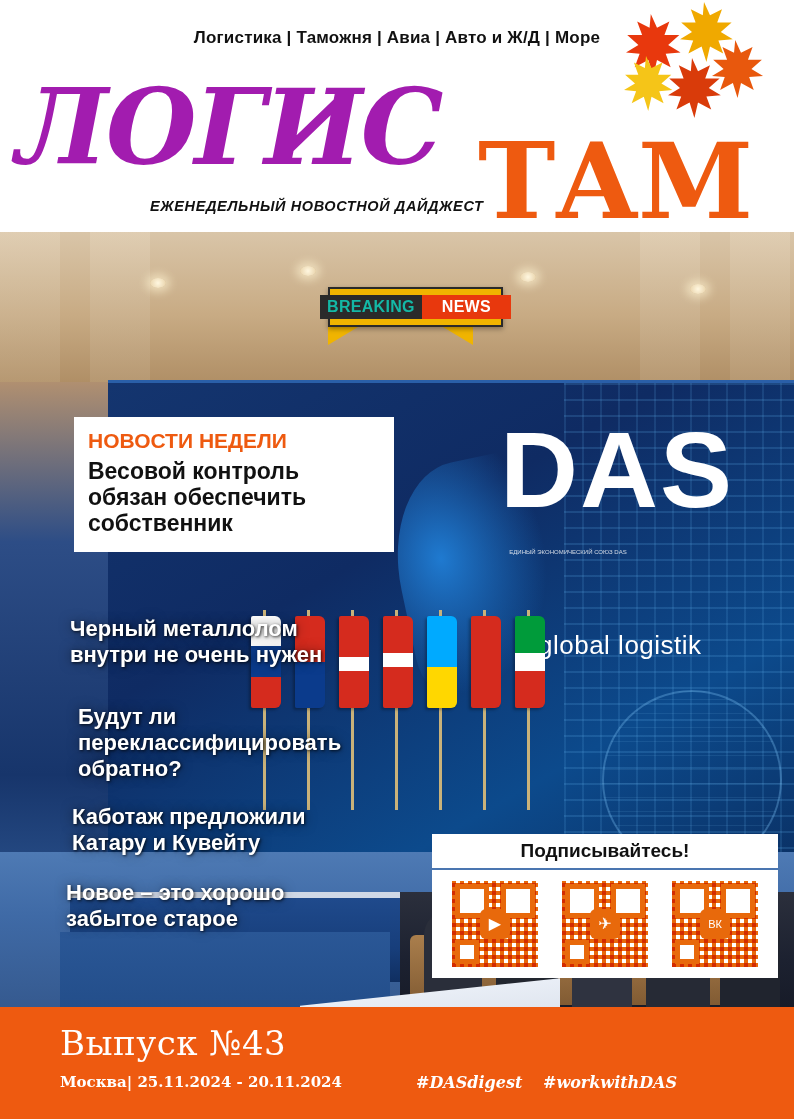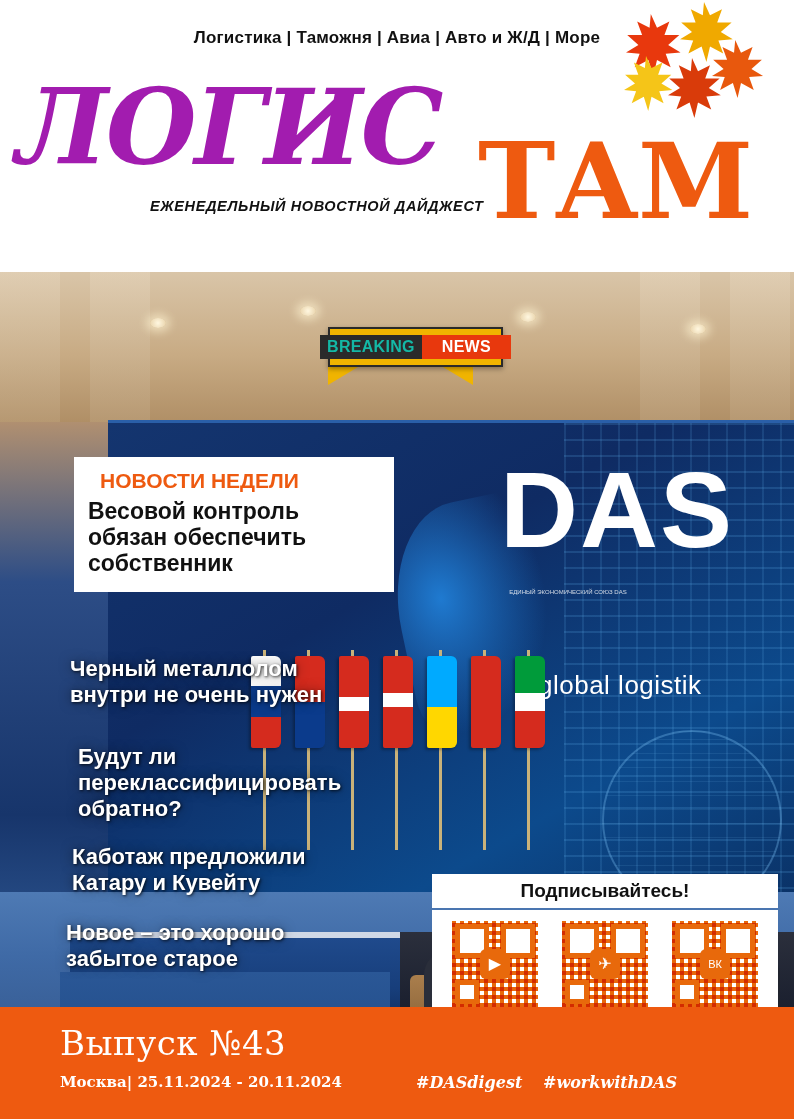--- a/index.html
+++ b/index.html
@@ -12,21 +12,21 @@
   .page {
     position: relative;
     width: 794px; height: 1119px;
     background: #ffffff;
     overflow: hidden;
   }
 
   
   .masthead {
     position: relative;
-    width: 794px; height: 272px;
+    width: 794px; height: 232px;
     background: #ffffff;
     overflow: hidden;
   }
   .topline {
     position: absolute;
     top: 28px; left: 0; width: 794px;
     text-align: center;
     font-size: 17px;
     font-weight: bold;
     color: #111111;
@@ -204,21 +204,20 @@
     position: absolute;
     left: 74px; top: 185px;
     width: 320px; padding: 12px 14px 16px 14px;
     background: #ffffff;
   }
   .lead-kicker {
     color: #ee5a10;
     font-size: 21px;
     font-weight: bold;
     margin-bottom: 5px;
-    margin-left: 12px;
   }
   .lead-title {
     color: #111111;
     font-size: 23px;
     font-weight: bold;
     line-height: 26px;
   }
 
   
   .hl {

